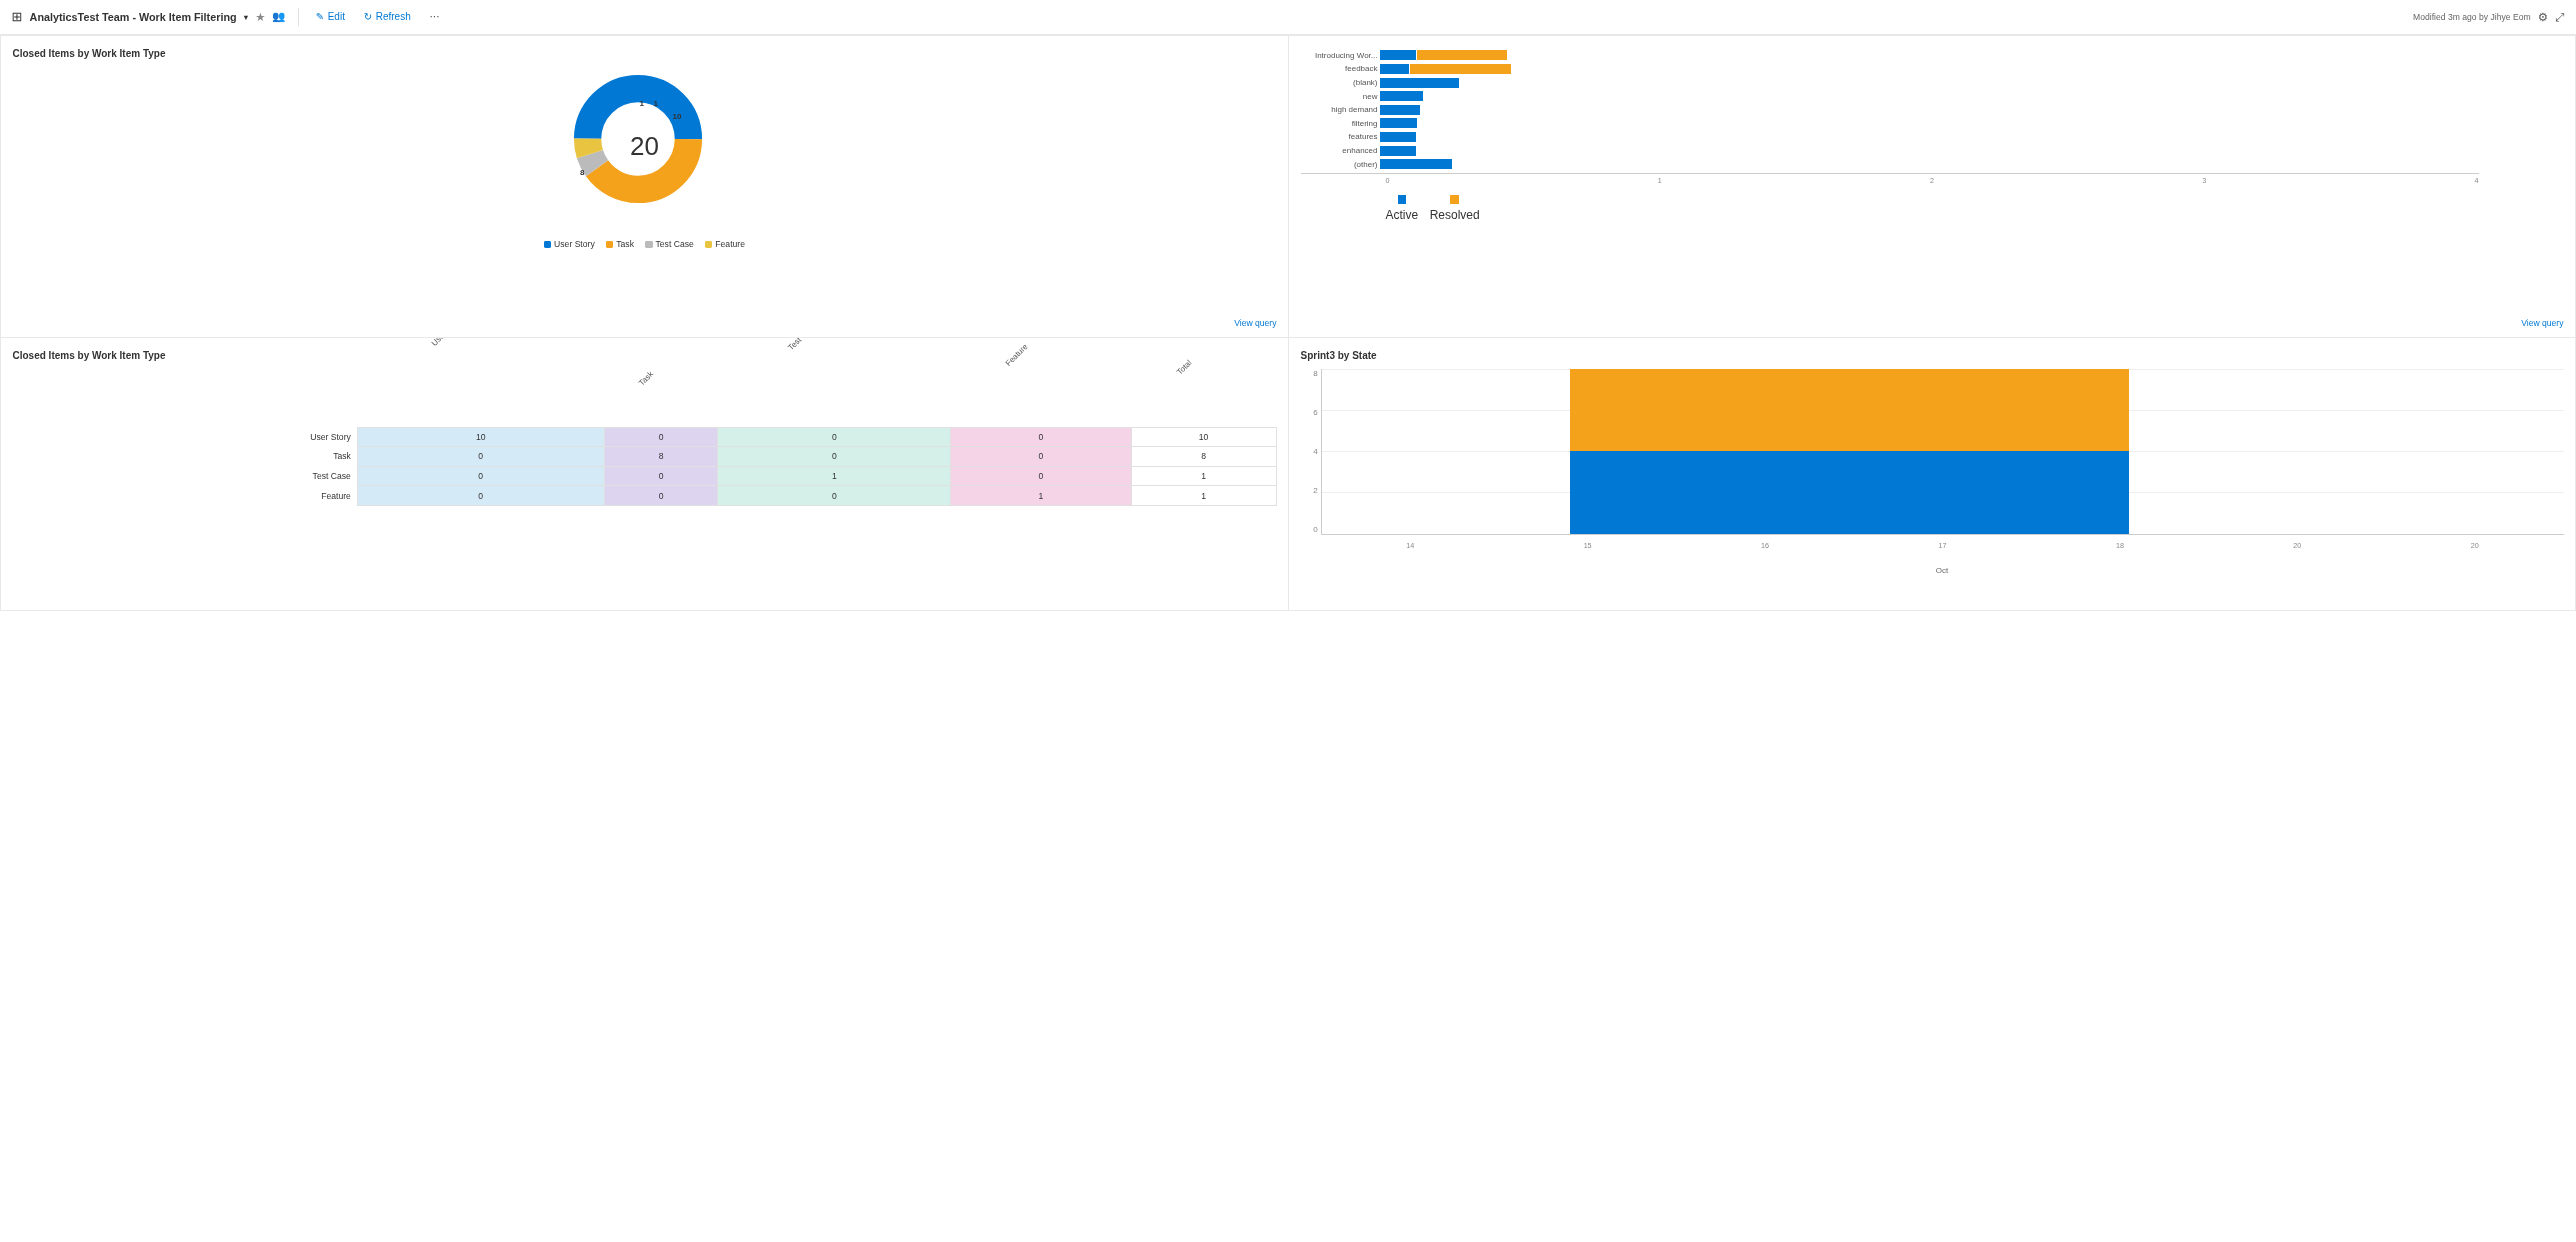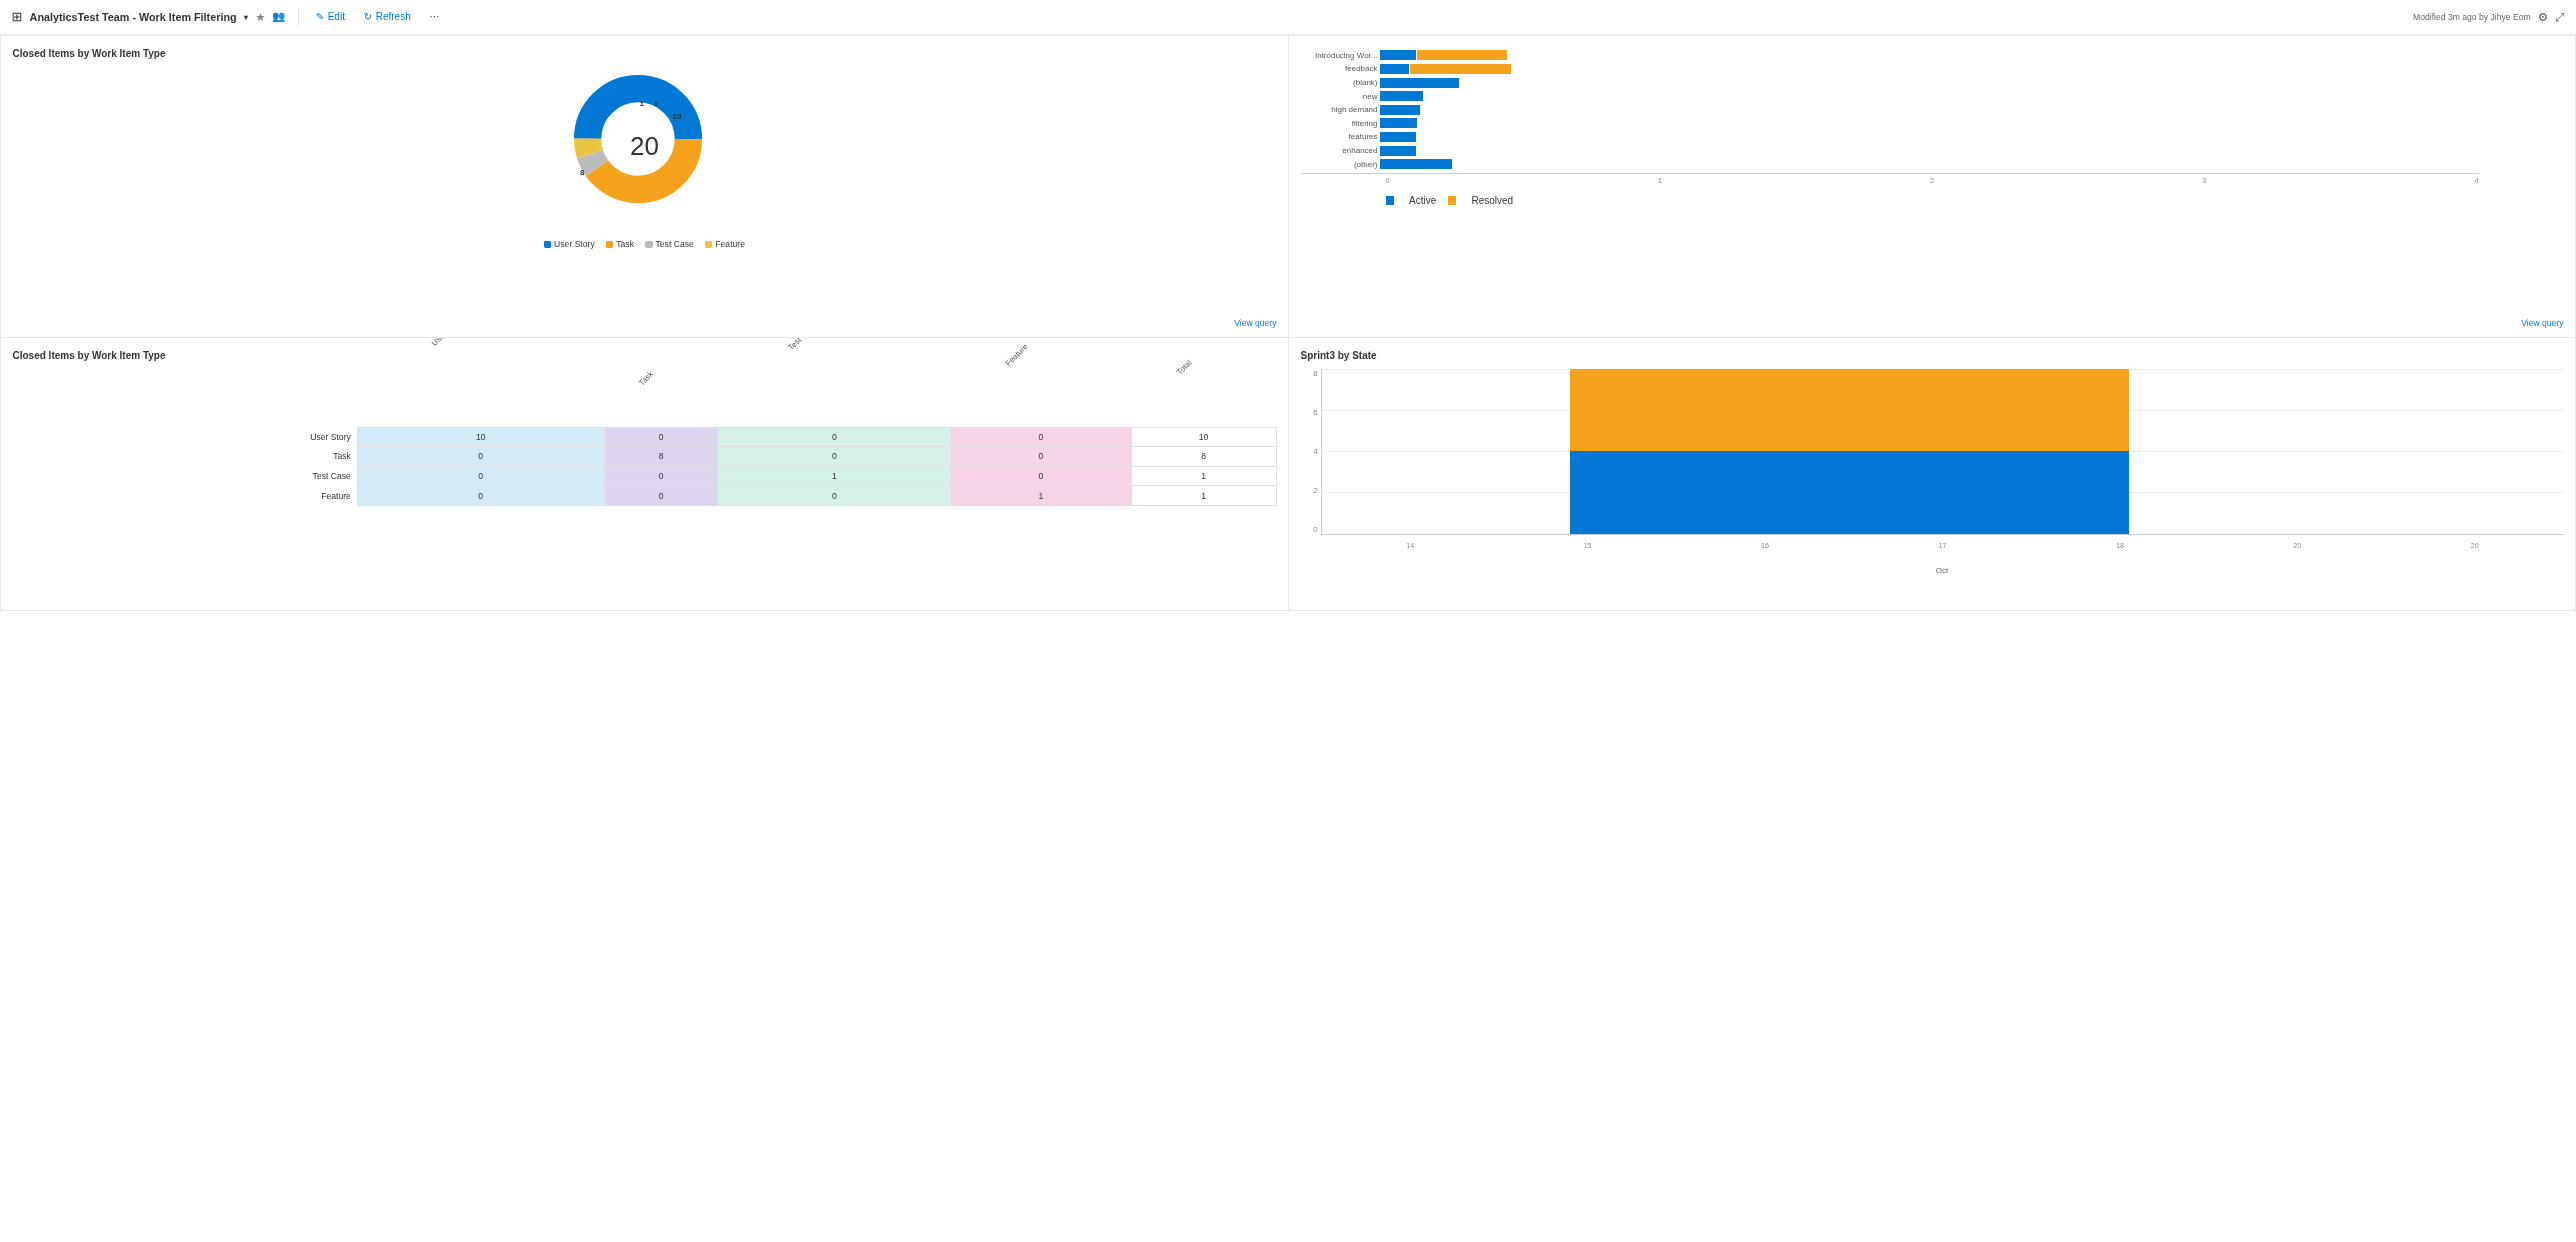--- a/index.html
+++ b/index.html
@@ -33,21 +33,21 @@
     .legend-item { display: flex; align-items: center; gap: 2.9px; font-size: 8.6px; }
     .legend-dot { width: 7.2px; height: 7.2px; border-radius: 1.4px; }
 
     
     .hbar-chart { padding: 2.9px 0; }
     .hbar-row { display: flex; align-items: center; margin-bottom: 3.6px; }
     .hbar-label { width: 79px; text-align: right; font-size: 8px; color: #555; padding-right: 2px; white-space: nowrap; overflow: hidden; text-overflow: ellipsis; }
     .hbar-bars { display: flex; gap: 1.4px; align-items: center; }
     .hbar-segment { height: 10px; }
     .chart-legend { display: flex; gap: 11.5px; margin-top: 5.8px; padding-left: 0; }
-    .chart-legend-item { display: flex; align-items: center; gap: 15px; font-size: 10px; }
+    .chart-legend-item { display: flex; align-items: center; gap: 4px; font-size: 12px; flex-direction: column; }
     .chart-legend-dot { width: 8.6px; height: 8.6px; }
 
     
     .matrix-table { width: 100%; border-collapse: collapse; font-size: 8.6px; }
     .matrix-table th { font-weight: normal; color: #555; padding: 2.9px 4.3px; text-align: center; vertical-align: bottom; }
     .matrix-table th.rotated { height: 58px; padding: 0; white-space: nowrap; }
     .matrix-table th.rotated span { display: block; transform: rotate(-45deg) translateX(7.2px); transform-origin: bottom left; font-size: 8px; }
     .matrix-table td { text-align: center; padding: 4.3px 5.8px; border: 0.7px solid #e0e0e0; }
     .matrix-table td.row-label { text-align: right; font-weight: normal; color: #333; border: none; padding-right: 5.8px; }
     .cell-us { background: #d4eaf7; }

